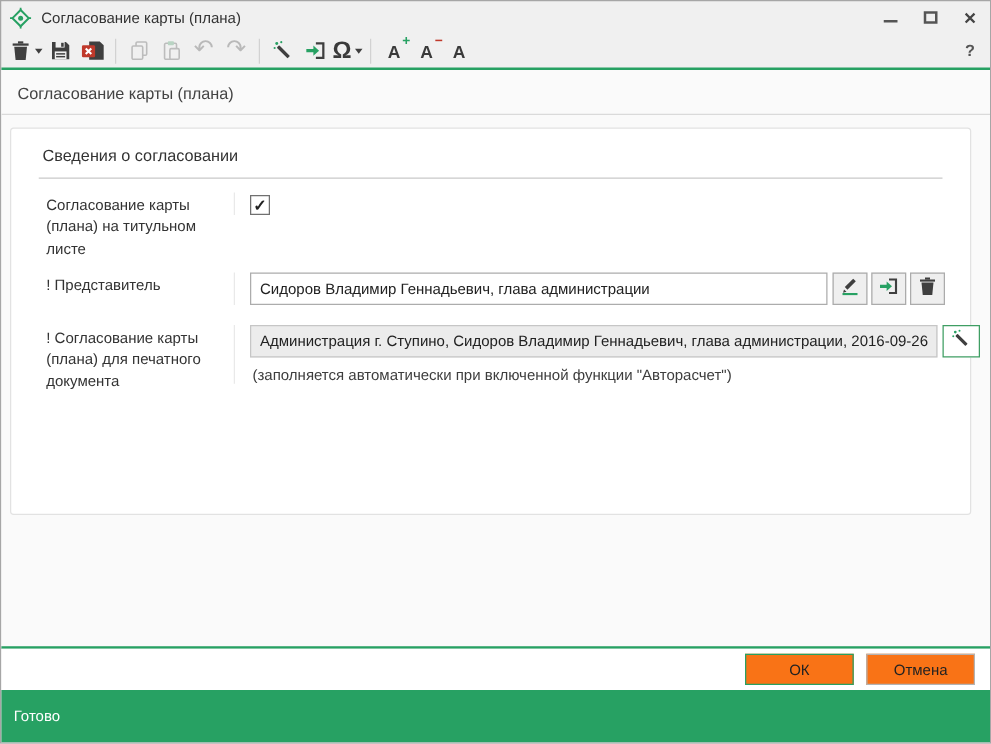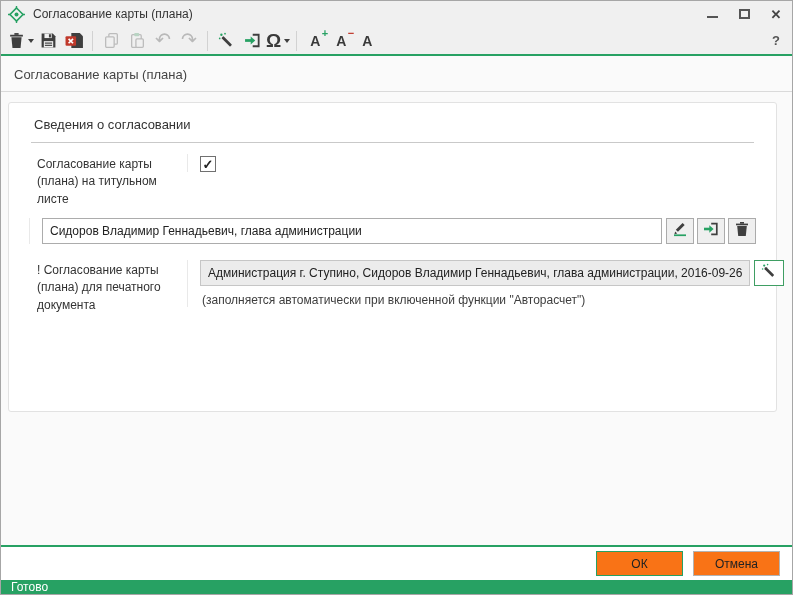--- a/index.html
+++ b/index.html
@@ -60,21 +60,21 @@
   .readonly-input { flex:1; height:26px; background:#ececec; border:1px solid #c6c6c6; }
   .field-col { flex:1; display:flex; flex-direction:column; }
   .field-line { display:flex; align-items:flex-start; }
   .note { font-size:12px; color:#3d3d3d; margin-top:7px; padding-left:2px; }
   
   .footer-line { height:2px; background:#27a163; flex:0 0 auto; }
   .footer { height:33px; background:#fff; display:flex; align-items:center; justify-content:flex-end; padding-right:12px; flex:0 0 auto; }
   .btn { width:87px; height:25px; background:#f97316; display:flex; align-items:center; justify-content:center; font-size:12px; color:#222; }
   .btn-ok { border:1px solid #27a163; margin-right:10px; }
   .btn-cancel { border:1px solid #b3b3b3; }
-  .statusbar { height:14px; background:#27a163; display:flex; align-items:center; padding-left:10px; flex:0 0 auto; }
+  .statusbar { height:42px; background:#27a163; display:flex; align-items:center; padding-left:10px; flex:0 0 auto; }
   .statusbar .status-text { font-size:12px; color:#fff; }
 </style>
 </head>
 <body>
 
 <div class="window">
 
   <div class="titlebar">
     <span class="app-icon">
       <svg viewBox="0 0 17 17" width="17" height="17">
@@ -206,20 +206,21 @@
           <div class="row-field">
             <div class="checkbox">
               <span>✓</span>
             </div>
           </div>
         </div>
 
 
 
         <div class="row r4">
+          <div class="row-label">! Представитель</div>
           <div class="row-field">
             <div class="input wide-input">
               <span>Сидоров Владимир Геннадьевич, глава администрации</span>
             </div>
             <div class="fieldbtns">
               <div class="fbtn">
                 <span>
                   <svg viewBox="0 0 16 16" width="16" height="16">
                     <rect x="6.6" y="1.5" width="3" height="9.5" transform="rotate(45 8 6.5)" fill="#3f3f3f"></rect>
                     <path d="M3.2 10.6 L5.2 12.4 L2.4 13.2 Z" fill="#3f3f3f"></path>

